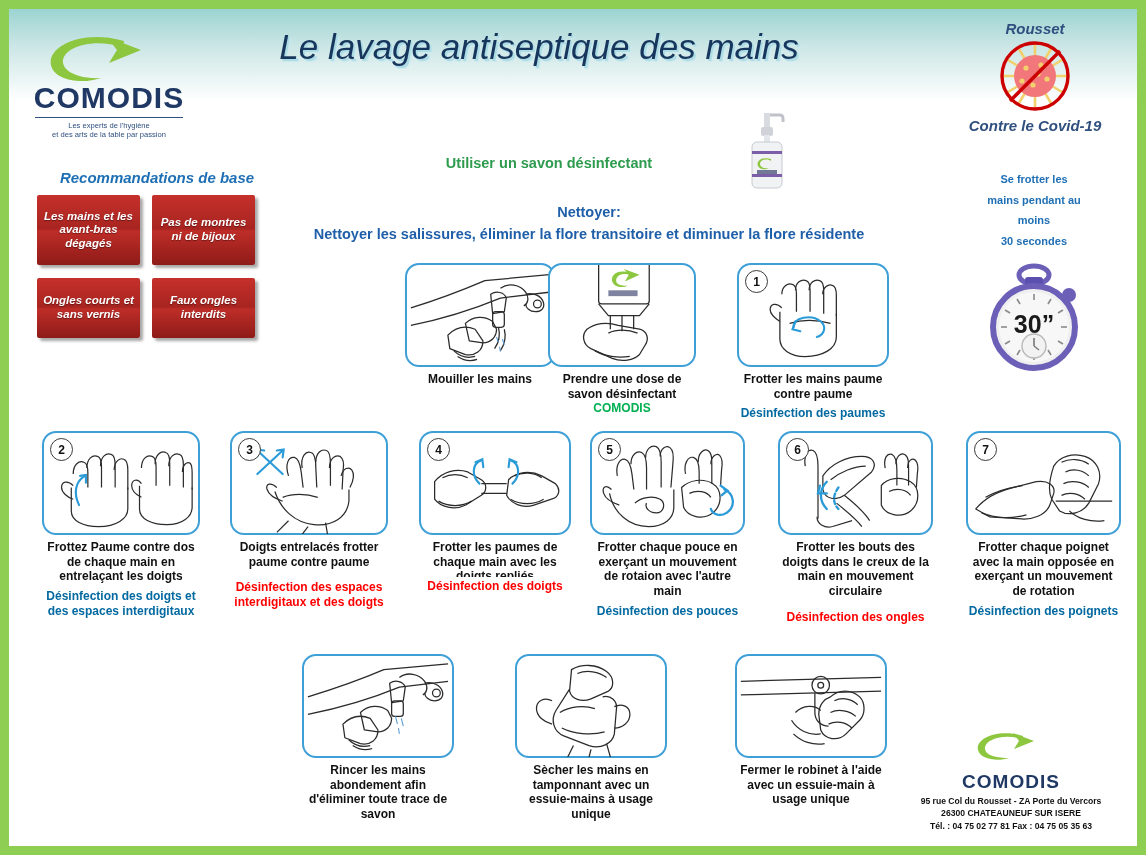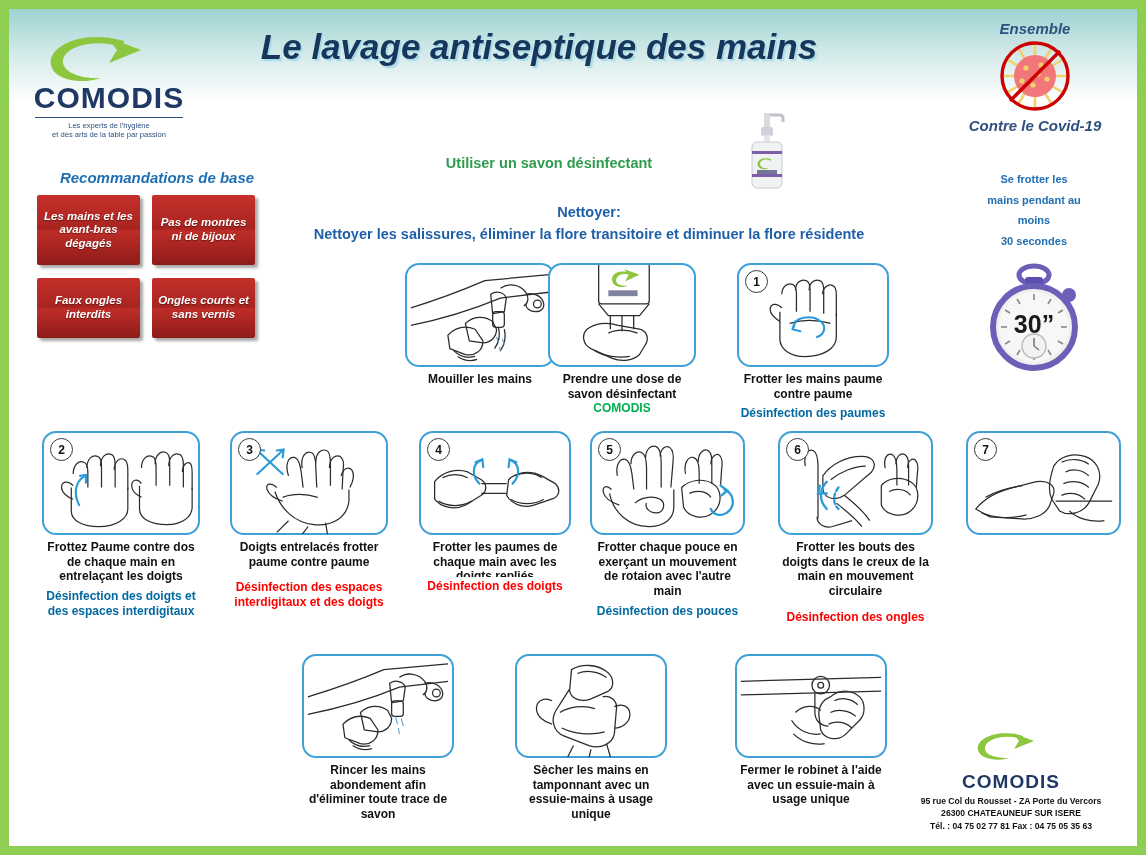--- a/index.html
+++ b/index.html
@@ -13,21 +13,21 @@
   
   .logo{position:absolute;}
   .logo .swoosh{position:relative;height:52px;}
   .logo .word{font-family:"Liberation Sans",sans-serif;font-weight:bold;
           color:#1F3864;letter-spacing:1px;}
   .logo .tag{color:#2F4F7F;text-align:center;line-height:1.25;}
   .logo .rule{border-top:1.5px solid #2F4F7F;}
 
   
   .title{position:absolute;left:200px;top:18px;width:660px;text-align:center;
-         font-size:35px;font-style:italic;font-weight:bold;color:#17365D;
+         font-size:35px;font-style:italic;font-weight:normal;color:#17365D;
          text-shadow:2px 2px 0 #AEDCE5,3px 3px 0 #CDEAF0;white-space:nowrap;}
 
   
   .covid{position:absolute;right:14px;top:6px;width:176px;text-align:center;}
   .covid .cap{font-style:italic;font-weight:bold;color:#2F4F7F;font-size:15px;}
   .covid .virus-wrap{position:relative;height:72px;margin:2px 0;}
 
   
   .recs{position:absolute;left:28px;top:160px;width:240px;font-style:italic;}
   .recs .hd{text-align:center;font-weight:bold;font-size:15px;color:#1F6FB5;margin-bottom:9px;}
@@ -86,21 +86,21 @@
     </div>
     <div class="word" style="font-size:30px;text-align:center;margin-top:-4px;">COMODIS</div>
     <div class="rule" style="margin:2px 6px 3px 6px;"></div>
     <div class="tag" style="font-size:7.6px;">Les experts de l'hygiène</div>
     <div class="tag" style="font-size:7.6px;">et des arts de la table par passion</div>
   </div>
 
   <div class="title">Le lavage antiseptique des mains</div>
 
   <div class="covid">
-    <div class="cap">Ensemble</div>
+    <div class="cap">Rousset</div>
     <div class="virus-wrap">
       <svg width="176" height="72" viewBox="0 0 176 72">
         <g transform="translate(88,36)">
           <g stroke="#F2D06B" stroke-width="2.6" stroke-linecap="round">
             <line x1="0" y1="-20" x2="0" y2="-31"></line>
               <line x1="10" y1="-17" x2="16" y2="-27"></line>
             <line x1="17" y1="-10" x2="27" y2="-16"></line>
               <line x1="20" y1="0" x2="31" y2="0"></line>
             <line x1="17" y1="10" x2="27" y2="16"></line>
               <line x1="10" y1="17" x2="16" y2="27"></line>
@@ -126,22 +126,22 @@
       </svg>
     </div>
     <div class="cap">Contre le Covid-19</div>
   </div>
 
   <div class="recs">
     <div class="hd">Recommandations de base</div>
     <div class="grid">
       <div class="rec-box tall">Les mains et les avant-bras dégagés</div>
       <div class="rec-box tall">Pas de montres ni de bijoux</div>
+      <div class="rec-box">Ongles courts et sans vernis</div>
       <div class="rec-box">Faux ongles interdits</div>
-      <div class="rec-box">Ongles courts et sans vernis</div>
     </div>
   </div>
 
   <div class="use-soap">Utiliser un savon désinfectant</div>
 
   <div class="bottle">
     <svg width="46" height="86" viewBox="0 0 46 86">
       <path d="M24 8 h12 a3 3 0 0 1 3 3 v4" fill="none" stroke="#BFC2C9" stroke-width="3"></path>
       <rect x="20" y="6" width="6" height="16" fill="#D8DBE0"></rect>
       <rect x="17" y="20" width="12" height="9" rx="2" fill="#CFD3D9"></rect>
@@ -423,20 +423,24 @@
           <path d="M88 34 C94 24 108 20 120 24 C132 28 138 40 134 52 L124 72 C118 82 104 86 94 80 L86 68 C82 60 84 46 88 34 Z"></path>
           <path d="M96 30 C104 26 116 26 124 32"></path>
           <path d="M100 40 C108 36 118 38 124 44"></path>
           <path d="M98 52 C106 48 118 50 124 56"></path>
           <path d="M96 64 C104 60 114 62 120 68"></path>
           <path d="M90 70 L148 70"></path>
           <path d="M104 80 C112 88 126 92 140 90"></path>
         </g>
       </svg>
     </div>
+    <div class="cap">
+      <span>Frotter chaque poignet avec la main opposée en exerçant un mouvement de rotation</span>
+      <span class="red">Désinfection des poignets</span>
+    </div>
   </div>
 
   <div class="step" style="left:293px;top:645px;width:152px;">
     <div class="card" style="height:104px;">
       <svg class="art" viewBox="0 0 152 104">
         <g fill="none" stroke="#2B2B2B" stroke-width="1.3" stroke-linejoin="round">
           <path d="M4 42 C30 34 54 26 82 14 L148 8"></path>
           <path d="M4 60 C34 54 64 46 98 32 L148 26"></path>
           <path d="M98 22 C106 16 118 18 124 26 C128 32 126 38 122 40"></path>
           <path d="M124 28 C132 26 140 30 142 36 C144 42 140 46 134 46 C128 46 124 42 124 38"></path>

